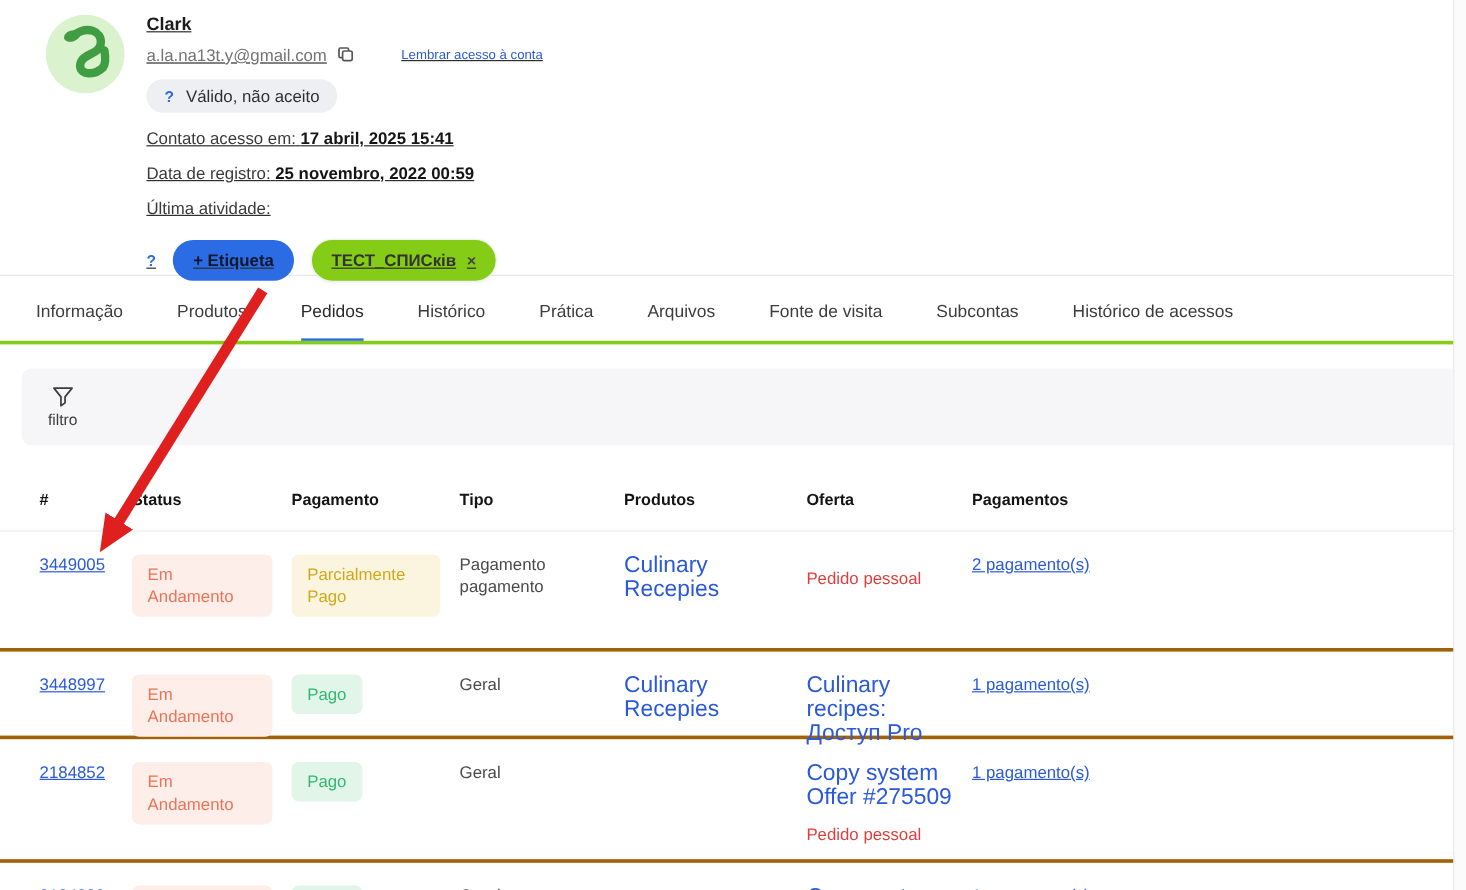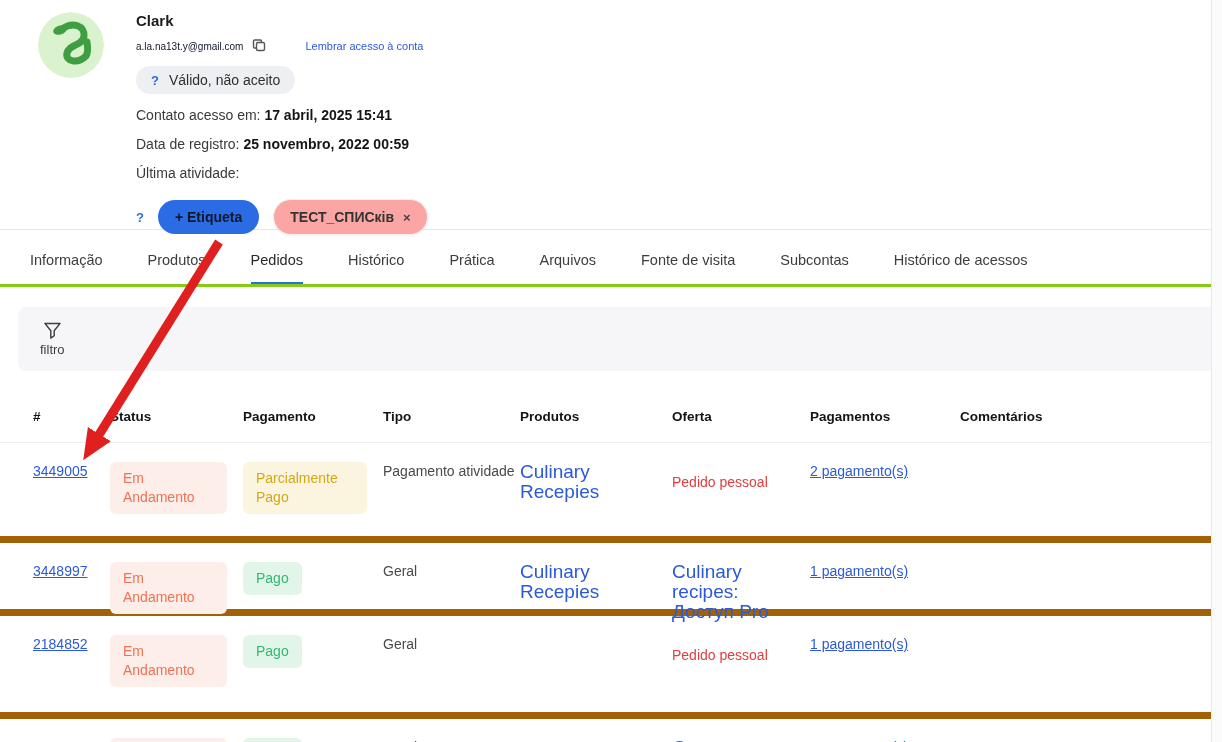--- a/index.html
+++ b/index.html
@@ -4,37 +4,37 @@
 <style>
   * { margin:0; padding:0; box-sizing:border-box; }
   html,body { width:1222px; height:742px; overflow:hidden; background:#fbfbfc;
               font-family:"Liberation Sans", sans-serif; color:#2f2f2f; }
   .page { position:relative; width:1212px; height:742px; background:#ffffff;
           border-right:1px solid #e9e9ea; }
 
   
   .profile { position:relative; height:230px; border-bottom:1px solid #e7e7e9; }
   .avatar { position:absolute; left:38px; top:12px; width:66px; height:66px; border-radius:50%; }
-  .profile-info { position:absolute; left:136px; top:12px; }
+  .profile-info { position:absolute; left:122px; top:12px;text-decoration:underline; }
   .contact-name { font-size:15px; font-weight:bold; color:#1c1c1c; }
   .email-row { display:flex; align-items:center; margin-top:9px; }
-  .email { font-size:10px; color:#0f172a; }
+  .email { font-size:14px; color:#737373; }
   .copy-btn { margin-left:8px; cursor:pointer; display:inline-flex; }
   .access-link { margin-left:38px; font-size:11px; color:var(--link-blue,#2b59d9); text-decoration:none; cursor:pointer; }
   .valid-pill { display:inline-flex; align-items:center; gap:10px; margin-top:12px;
                 background:#edeff2; border-radius:15px; padding:6px 15px; font-size:14px; }
   .q-mark { color:var(--accent-blue,#2b6ce5); font-weight:bold; font-size:13px; }
   .meta-line { margin-top:13px; font-size:14px; color:#3a3a3a; }
   .meta-line b { color:#151515; }
   .tag-row { display:flex; align-items:center; margin-top:18px; gap:14px; }
   .tag-help { color:var(--accent-blue,#2b6ce5); font-size:13px; font-weight:bold; cursor:pointer; }
   .add-tag-btn { background:var(--accent-blue,#2b6ce5); color:#0f172a; border:none; cursor:pointer;
                  border-radius:19px; padding:9px 17px; font-size:14px; font-weight:bold;
                  font-family:"Liberation Sans",sans-serif; }
-  .tag-pill { display:inline-flex; align-items:center; gap:9px; background:#fca5a5;
+  .tag-pill { display:inline-flex; align-items:center; gap:9px; background:#84cc16;
               border:1px solid #f0f0f1; box-shadow:0 1px 3px rgba(0,0,0,.06);
               border-radius:19px; padding:9px 16px; font-size:14px; font-weight:bold; color:#333; }
   .tag-x { color:#444; font-size:13px; cursor:pointer; font-weight:bold; }
 
   
   .tabs { display:flex; padding:0 0 0 30px; border-bottom:3px solid #84cc16; margin-top:0; }
   .tab { font-size:14.5px; color:#3d3d3d; padding:22px 0 14px 0; margin-right:45px;
          cursor:pointer; border-bottom:2px solid transparent; white-space:nowrap; }
   .tab.active { color:#2a2a2a; border-bottom-color:var(--accent-blue,#2b6ce5); }
 
@@ -44,21 +44,21 @@
   .filter-btn { display:flex; flex-direction:column; align-items:center; gap:2px; cursor:pointer; }
   .filter-label { font-size:13px; color:#3d3d3d; }
 
   
   .orders { margin-top:28px; }
   .thead, .order-row { display:grid;
       grid-template-columns:77px 133px 140px 137px 152px 138px 150px 1fr;
       padding-left:33px; }
   .thead { padding-top:10px; padding-bottom:18px; border-bottom:1px solid #ececef; }
   .th { font-size:13.5px; font-weight:bold; color:#141414; }
-  .order-row { border-bottom:7px solid #a16207; padding-top:19px; align-items:start; }
+  .order-row { border-bottom:3px solid #a16207; padding-top:19px; align-items:start; }
   .order-row:nth-child(1){ height:100px; }
   .order-row:nth-child(2){ height:73px; }
   .order-row:nth-child(3){ height:103px; }
   .order-link { font-size:14px; color:var(--link-blue,#2b59d9); text-decoration:underline; cursor:pointer; }
   .badge { display:inline-block; border-radius:6px; padding:7px 13px; font-size:14px;
            line-height:19px; margin-right:16px; }
   .badge.status-progress { background:var(--status-progress-bg,#fdeee9); color:var(--status-progress-text,#ee7254); }
   .badge.pay-partial { background:var(--pay-partial-bg,#fbf5e0); color:var(--pay-partial-text,#d0a918); }
   .badge.pay-paid { background:var(--pay-paid-bg,#e2f5e9); color:var(--pay-paid-text,#33b873); }
   .cell-text { font-size:14px; color:#4a4a4a; }
@@ -143,28 +143,27 @@
 
   <div class="orders">
     <div class="thead" id="thead">
         <div class="th">#</div>
         <div class="th">Status</div>
         <div class="th">Pagamento</div>
         <div class="th">Tipo</div>
         <div class="th">Produtos</div>
         <div class="th">Oferta</div>
         <div class="th">Pagamentos</div>
-        <div class="th">Comentários</div>
       </div>
     <div id="tbody">
         <div class="order-row">
           <div><a class="order-link">3449005</a></div>
           <div><span class="badge status-progress">Em Andamento</span></div>
           <div><span class="badge pay-partial">Parcialmente Pago</span></div>
-          <div><span class="cell-text">Pagamento atividade</span></div>
+          <div><span class="cell-text">Pagamento pagamento</span></div>
           <div><a class="table-link">Culinary Recepies</a></div>
           <div><div class="offer-note">Pedido pessoal</div></div>
           <div><a class="pay-link">2 pagamento(s)</a></div>
           <div class="cell-text"></div>
         </div>
         <div class="order-row">
           <div><a class="order-link">3448997</a></div>
           <div><span class="badge status-progress">Em Andamento</span></div>
           <div><span class="badge pay-paid">Pago</span></div>
           <div><span class="cell-text">Geral</span></div>
@@ -172,21 +171,21 @@
           <div><a class="table-link">Culinary recipes: Доступ Pro</a></div>
           <div><a class="pay-link">1 pagamento(s)</a></div>
           <div class="cell-text"></div>
         </div>
         <div class="order-row">
           <div><a class="order-link">2184852</a></div>
           <div><span class="badge status-progress">Em Andamento</span></div>
           <div><span class="badge pay-paid">Pago</span></div>
           <div><span class="cell-text">Geral</span></div>
           <div></div>
-          <div><div class="offer-note">Pedido pessoal</div></div>
+          <div><a class="table-link">Copy system Offer #275509</a><div class="offer-note">Pedido pessoal</div></div>
           <div><a class="pay-link">1 pagamento(s)</a></div>
           <div class="cell-text"></div>
         </div>
         <div class="order-row">
           <div><a class="order-link">2184920</a></div>
           <div><span class="badge status-progress">Em Andamento</span></div>
           <div><span class="badge pay-paid">Pago</span></div>
           <div><span class="cell-text">Geral</span></div>
           <div></div>
           <div><a class="table-link">Copy system Offer</a></div>

